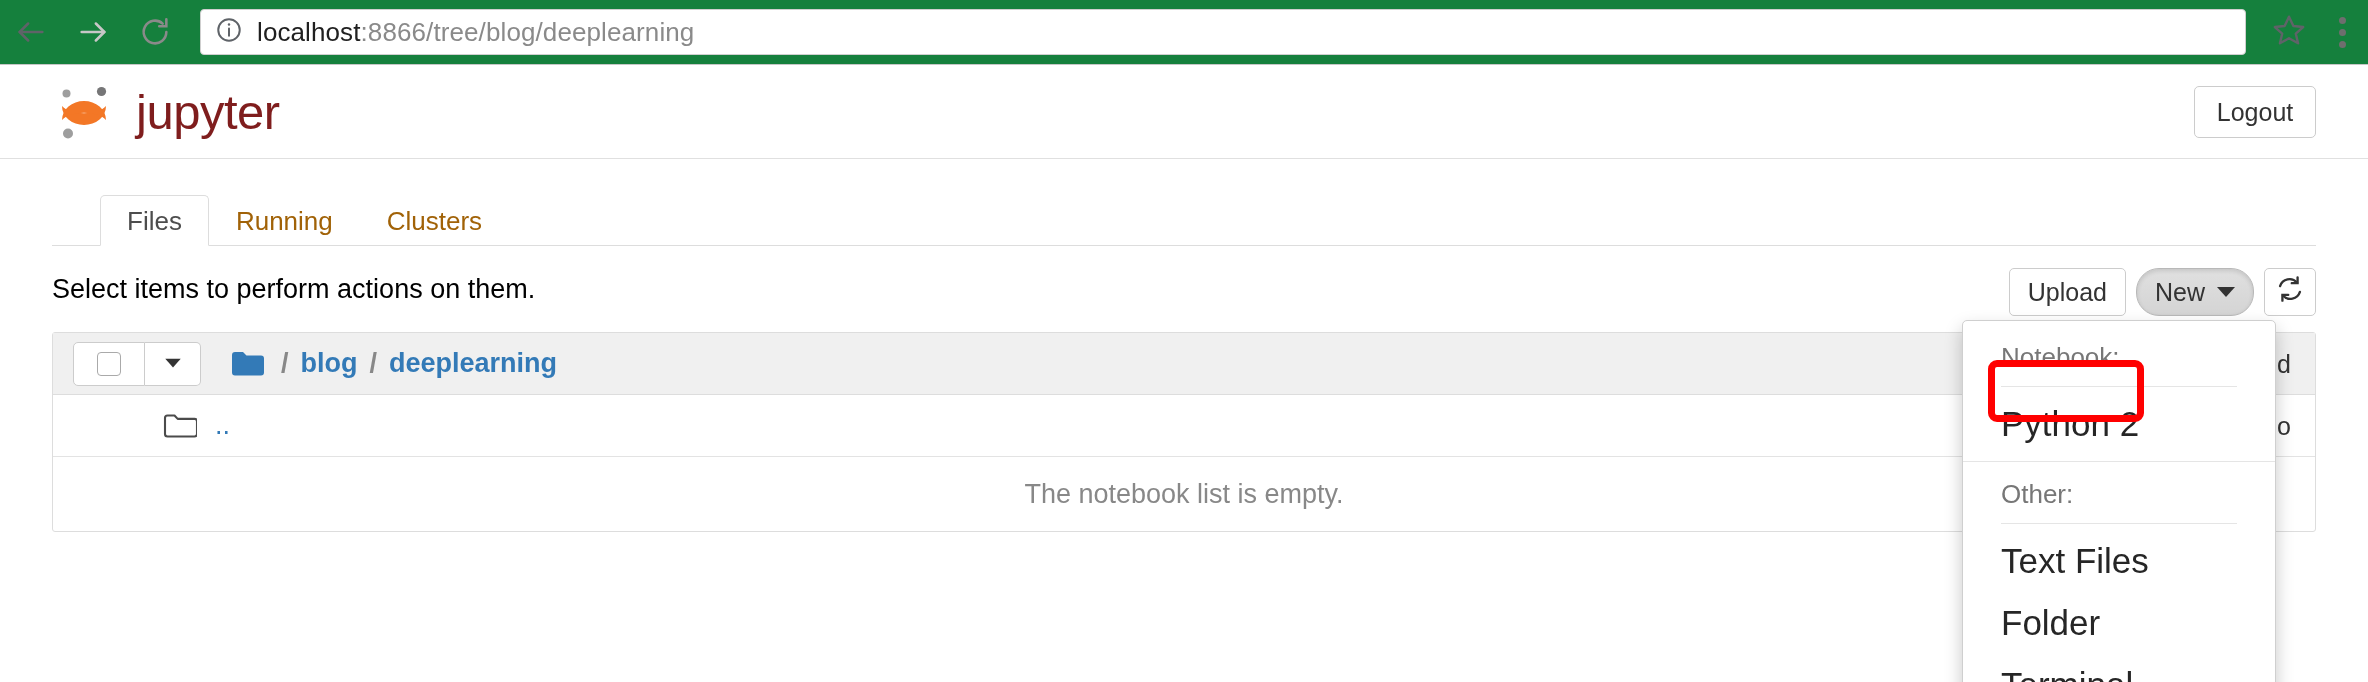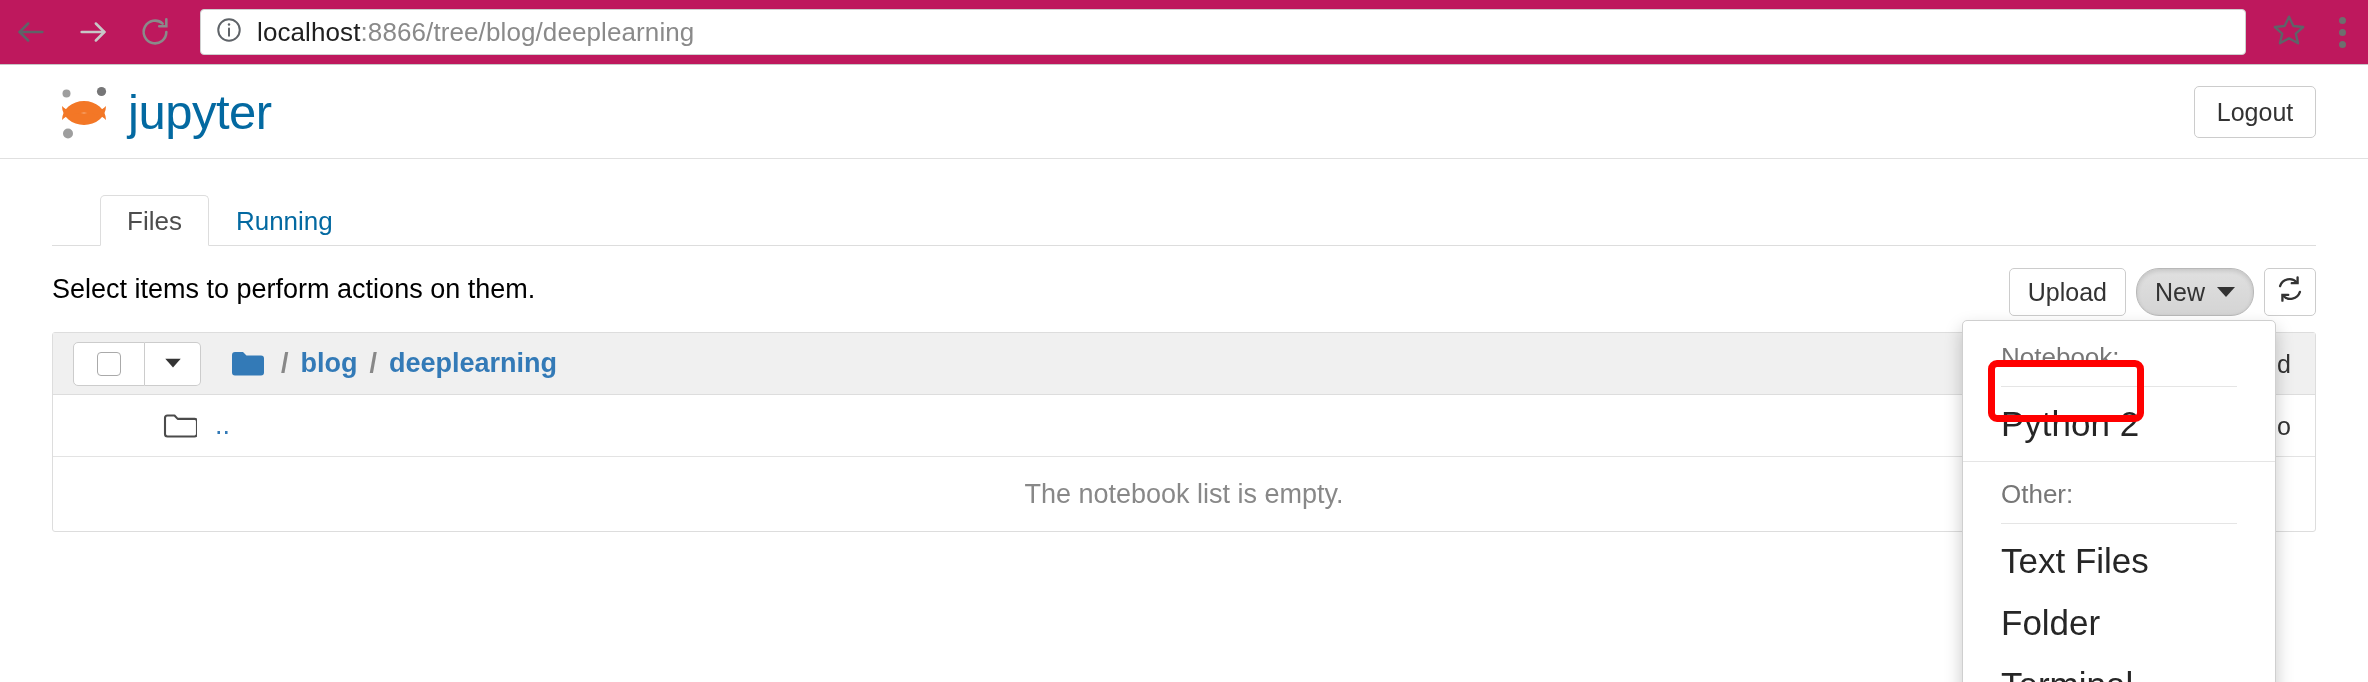--- a/index.html
+++ b/index.html
@@ -7,21 +7,21 @@
     width: 2368px; height: 682px;
     background: #ffffff;
     font-family: "Liberation Sans", sans-serif;
     overflow: hidden;
   }
 
   
   .browser-bar {
     position: absolute; top: 0; left: 0;
     width: 2368px; height: 65px;
-    background: #be185d;
+    background: #15803d;
     border-bottom: 1px solid #c6c6c6;
     display: flex; align-items: center;
   }
   .nav-btn {
     width: 62px; height: 62px;
     display: flex; align-items: center; justify-content: center;
     flex: 0 0 auto;
   }
   .nav-btn svg { display: block; }
 
@@ -55,22 +55,22 @@
     background: #ffffff;
     border-bottom: 1px solid #e0e0e0;
   }
   .jp-logo {
     position: absolute; left: 52px; top: 14px;
     display: flex; align-items: center;
   }
   .jp-logo-mark { width: 64px; height: 64px; display: block; }
   .jp-logo-text {
     font-size: 49px;
-    color: #0369a1;
-    margin-left: 12px;
+    color: #7f1d1d;
+    margin-left: 20px;
     letter-spacing: -0.5px;
     font-weight: 400;
   }
   .logout-btn {
     position: absolute; right: 52px; top: 20px;
     width: 122px; height: 52px;
     background: #ffffff;
     border: 1px solid #cccccc;
     border-radius: 5px;
     font-size: 25px;
@@ -88,21 +88,21 @@
     display: flex; align-items: flex-end; padding-left: 48px;
   }
   .tab {
     font-size: 26px;
     padding: 12px 26px 11px 26px;
     line-height: 1;
     cursor: pointer;
     border: 1px solid transparent;
     border-radius: 5px 5px 0 0;
     margin-bottom: -1px;
-    color: #0369a1;
+    color: #a16207;
     background: transparent;
   }
   .tab.active {
     color: #4d4d4d;
     background: #ffffff;
     border-color: #dddddd;
     border-bottom-color: #ffffff;
   }
 
   
@@ -340,20 +340,21 @@
       </svg>
     </span>
     <span class="jp-logo-text">jupyter</span>
   </div>
   <button class="logout-btn">Logout</button>
 </div>
 
 <div class="tab-strip">
   <div class="tab active">Files</div>
   <div class="tab">Running</div>
+  <div class="tab">Clusters</div>
 </div>
 
 <div class="action-row">
   <div class="select-hint">Select items to perform actions on them.</div>
   <div class="btn-group">
     <button class="btn">Upload</button>
     <button class="btn pressed">
       <span>New</span>
       <span class="caret"></span>
     </button>

